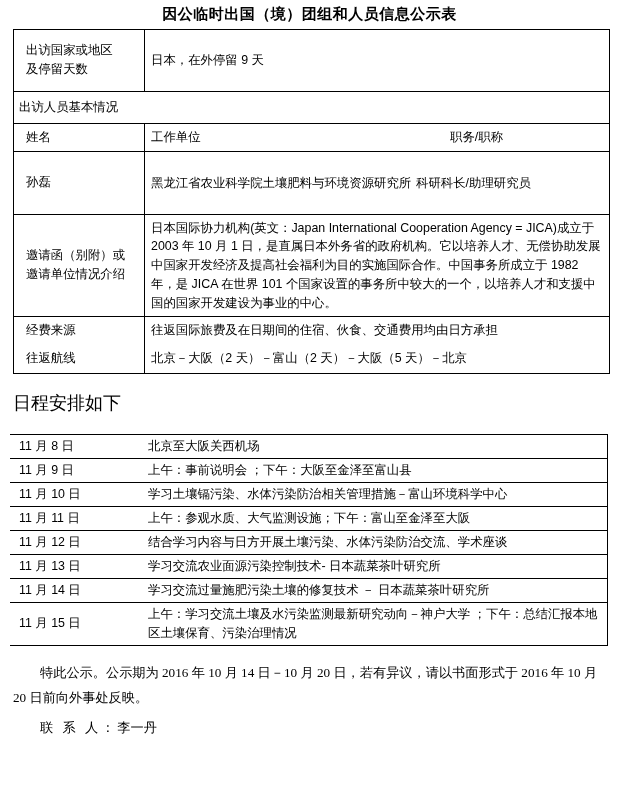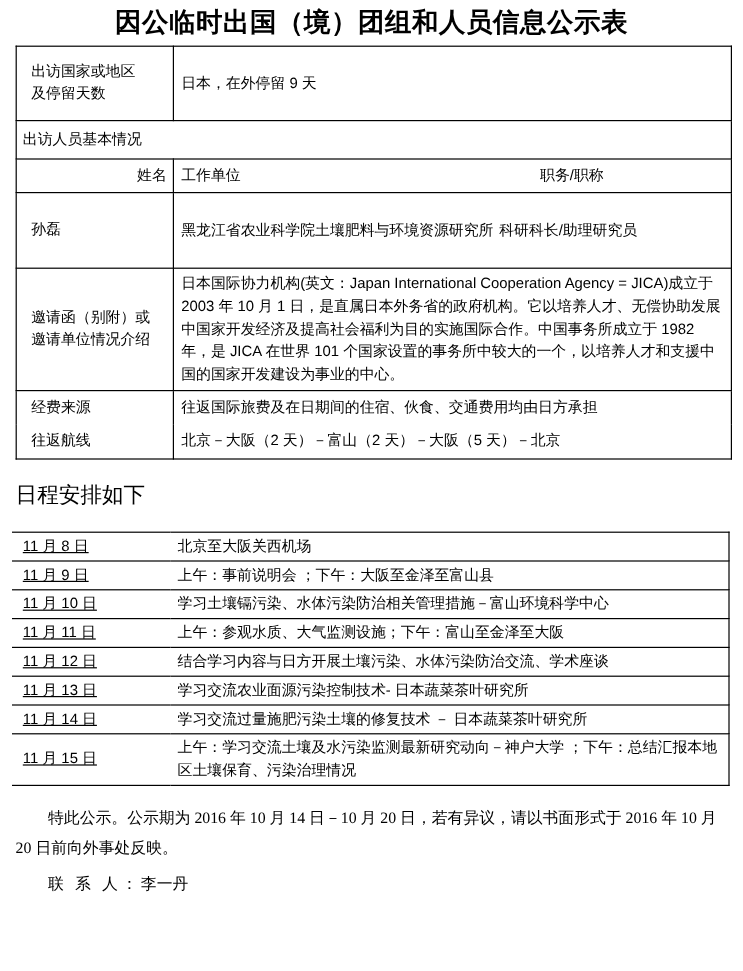--- a/index.html
+++ b/index.html
@@ -19,21 +19,21 @@
     width: 619px;
     height: 809px;
     position: relative;
     box-sizing: border-box;
   }
 
   
   .doc-title {
     text-align: center;
     font-weight: bold;
-    font-size: 22px;
+    font-size: 15px;
     letter-spacing: 0.5px;
     padding-top: 5px;
     padding-bottom: 5px;
     line-height: 1.25;
     font-family: "Liberation Serif", "DejaVu Serif", serif;
   }
 
   
   .main-table {
     border-collapse: collapse;
@@ -102,21 +102,20 @@
     vertical-align: middle;
     line-height: 1.5;
   }
   .sched-table tr td:last-child {
     border-right: 1.05px solid #000;
   }
   .sched-date {
     width: 132px;
     padding-left: 9px !important;
     white-space: nowrap;
-    text-decoration: underline;
   }
   .sched-desc {
     padding-left: 6px !important;
     margin-left: 44px;
   }
   .sched-table tr:first-child td { border-top: 1.05px solid #000; }
 
   
   .footer {
     font-family: "Liberation Serif", "DejaVu Serif", serif;
@@ -151,21 +150,21 @@
         <td class="lbl lbl-2line" style="height:57px;">
           <div>出访国家或地区</div>
           <div>及停留天数</div>
         </td>
         <td class="val-mid">日本，在外停留 9 天</td>
       </tr>
       <tr>
         <td class="cell-center" colspan="2" style="height:27px;">出访人员基本情况</td>
       </tr>
       <tr>
-        <td class="lbl" style="height:23px;text-align:right;">姓名</td>
+        <td class="lbl" style="height:23px;">姓名</td>
         <td class="val-mid">
           <span>工作单位</span>
           <span class="person-pos" style="display:inline-block;margin-left:212px;">职务/职称</span>
         </td>
       </tr>
       <tr>
         <td class="lbl" style="height:58px;vertical-align:middle;">孙磊</td>
         <td class="val">
           <div style="position:relative;">
             <span style="display:inline-block;width:265px;">黑龙江省农业科学院土壤肥料与环境资源研究所</span><span style="display:inline-block;vertical-align:top;">科研科长/助理研究员</span>

